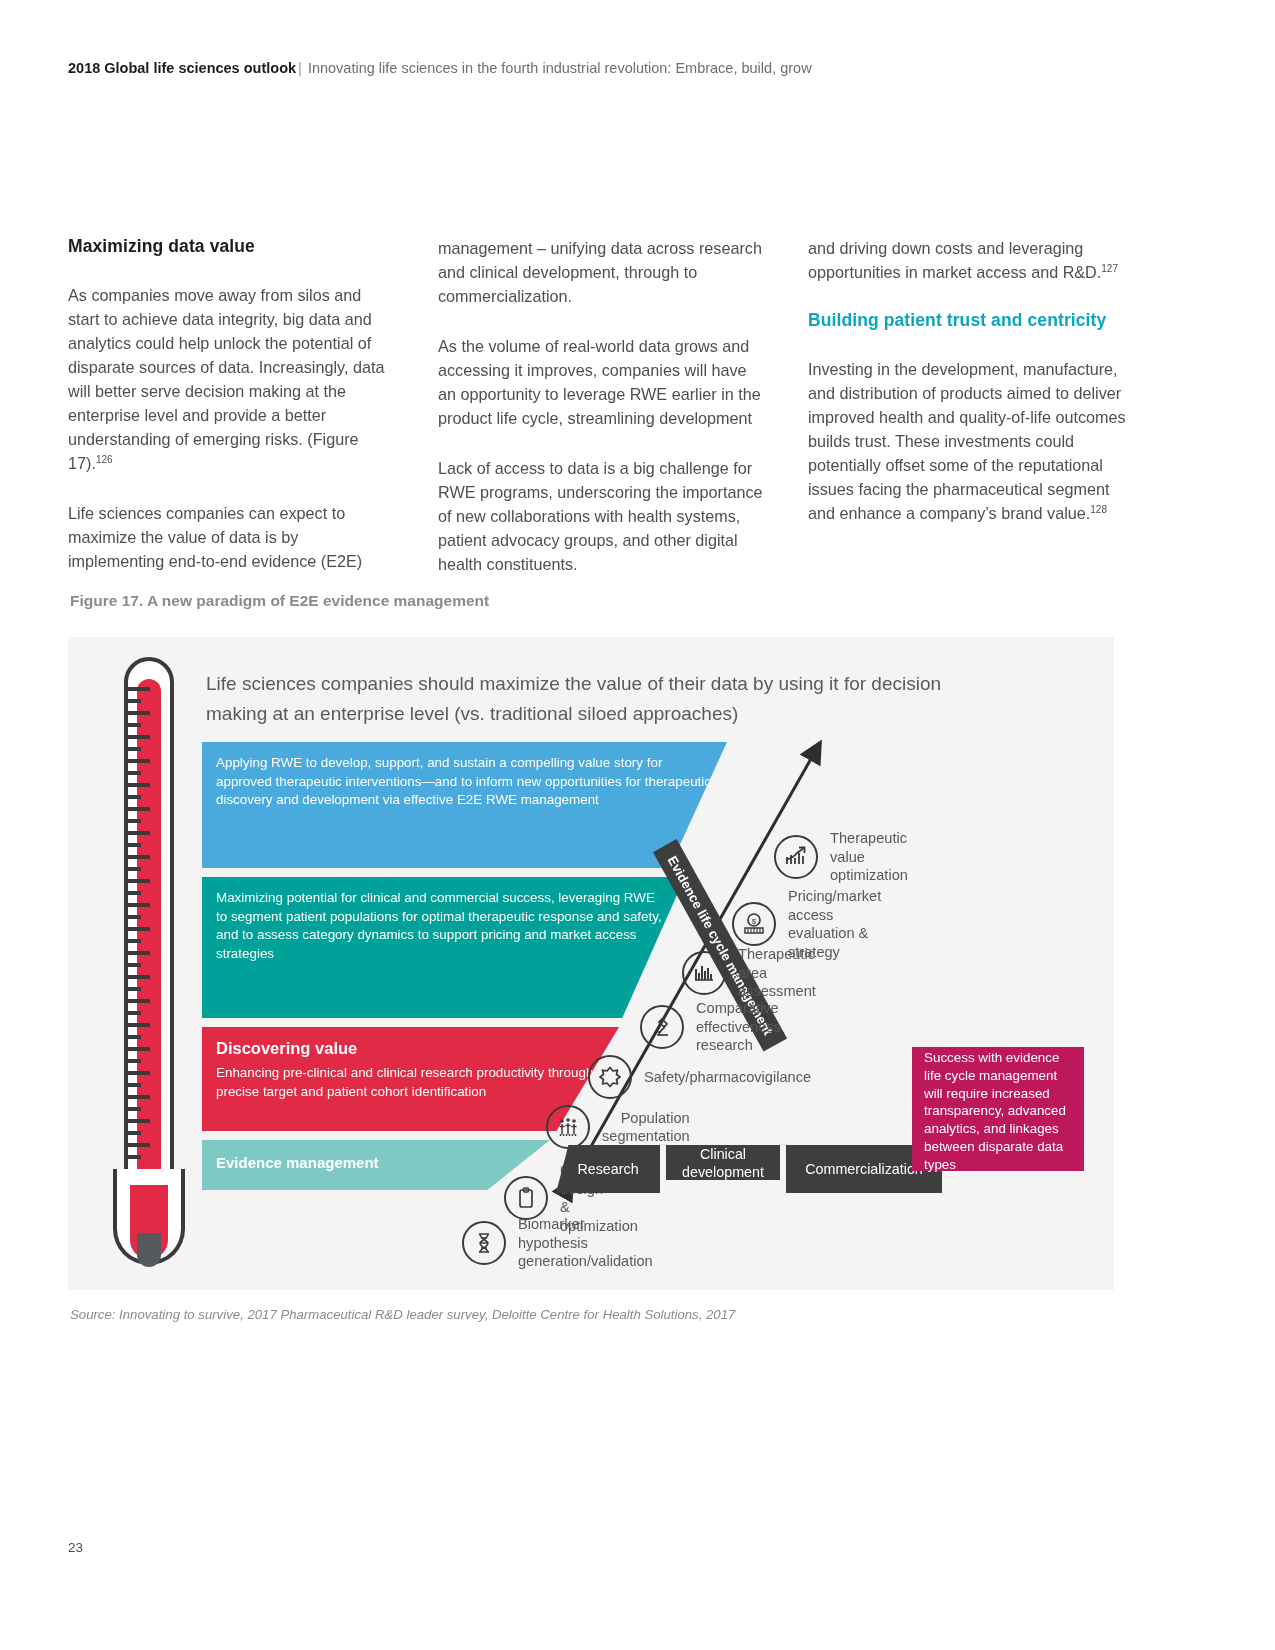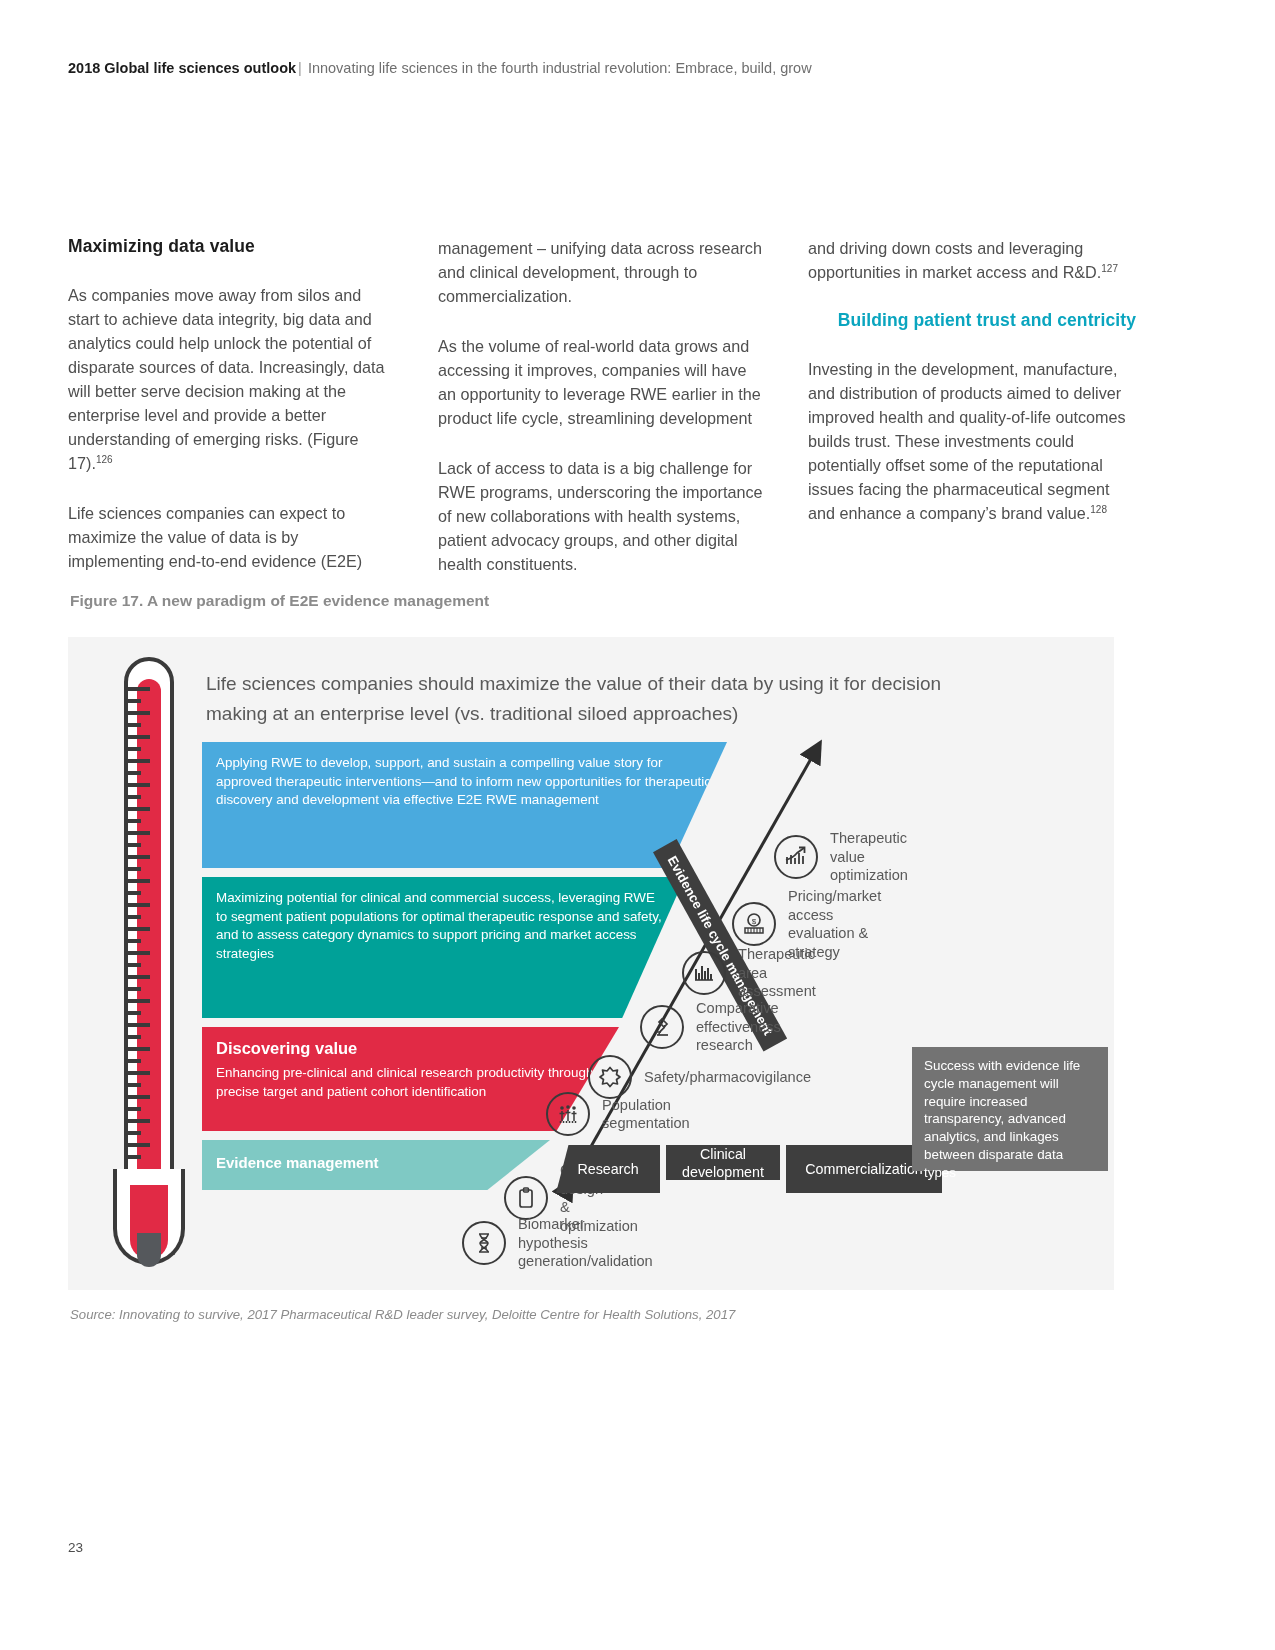--- a/index.html
+++ b/index.html
@@ -25,21 +25,21 @@
   .cols { position:absolute; left:68px; top:236px; width:1090px; height:350px; }
   .col { position:absolute; top:0; width:328px; }
   .col.c1 { left:0px; }
   .col.c2 { left:370px; }
   .col.c3 { left:740px; }
 
   .col h3 {
     margin:0 0 26px 0; font-size:17.5px; font-weight:bold; color:#1c1c1c;
     letter-spacing:.1px;
   }
-  .col h3.teal { color:#0aa5bf;text-align:right; }
+  .col h3.teal { color:#0aa5bf; }
   .col p {
     margin:0 0 26px 0;
     font-size:16.2px; line-height:24px; color:#4f4f4f;
   }
   .col p:last-child { margin-bottom:0; }
   sup { font-size:10px; vertical-align:super; line-height:0; }
 
   .c3 h3.teal { margin-top:4px; margin-bottom:26px; }
 
   
@@ -149,24 +149,24 @@
     display:flex; align-items:center; justify-content:center;
     text-align:center; padding:4px 10px; white-space:pre-line;
   }
   .chip.c-research { left:0; top:0; width:104px; height:48px;
     clip-path: polygon(12% 0, 100% 0, 100% 100%, 0 100%); }
   .chip.c-clinical { left:110px; top:0; width:114px; height:35px; }
   .chip.c-comm { left:230px; top:0; width:156px; height:48px; }
 
   
   .callout {
-    position:absolute; left:844px; top:410px; width:196px; height:124px;
-    background:#737373; color:#fff;
+    position:absolute; left:844px; top:410px; width:172px; height:124px;
+    background:#be185d; color:#fff;
     font-size:13.4px; line-height:17.8px;
-    padding:10px 12px;
+    padding:2px 12px;
   }
 
   
   .source {
     position:absolute; left:70px; top:1307px;
     font-size:13.2px; font-style:italic; color:#8b8b8b;
   }
 
   
   .pageno {
@@ -338,21 +338,21 @@
 
     <div class="icon-row" style="left:520px; top:322px;">
       <span class="icon-circle">
         <svg width="26" height="26" viewBox="0 0 26 26">
           <path d="M13 3.5 L16 7 L20.5 6 L19.5 10.5 L23 13 L19.5 15.5 L20.5 20 L16 19 L13 22.5 L10 19 L5.5 20 L6.5 15.5 L3 13 L6.5 10.5 L5.5 6 L10 7 Z" stroke="#3a3a3a" stroke-width="1.7" fill="none" stroke-linejoin="round"></path>
         </svg>
       </span>
       <span class="icon-label">Safety/pharmacovigilance</span>
     </div>
 
-    <div class="icon-row" style="left:478px; top:359px;">
+    <div class="icon-row" style="left:478px; top:372px;text-align:right;">
       <span class="icon-circle">
         <svg width="26" height="26" viewBox="0 0 26 26">
           <circle cx="7" cy="7" r="1.8" fill="#3a3a3a"></circle>
           <circle cx="13" cy="6" r="1.8" fill="#3a3a3a"></circle>
           <circle cx="19" cy="7" r="1.8" fill="#3a3a3a"></circle>
           <path d="M7 10 L7 20 M4.5 12.5 L9.5 12.5 M5.5 20 L5.5 22 M8.5 20 L8.5 22" stroke="#3a3a3a" stroke-width="1.5"></path>
           <path d="M13 9 L13 20 M10.5 11.5 L15.5 11.5 M11.5 20 L11.5 22 M14.5 20 L14.5 22" stroke="#3a3a3a" stroke-width="1.5"></path>
           <path d="M19 10 L19 20 M16.5 12.5 L21.5 12.5 M17.5 20 L17.5 22 M20.5 20 L20.5 22" stroke="#3a3a3a" stroke-width="1.5"></path>
         </svg>
       </span>

